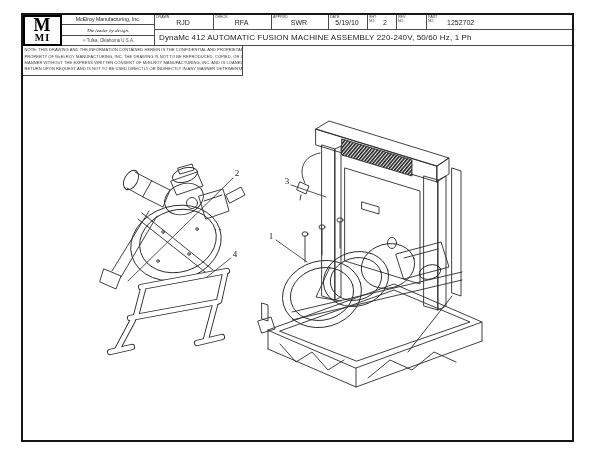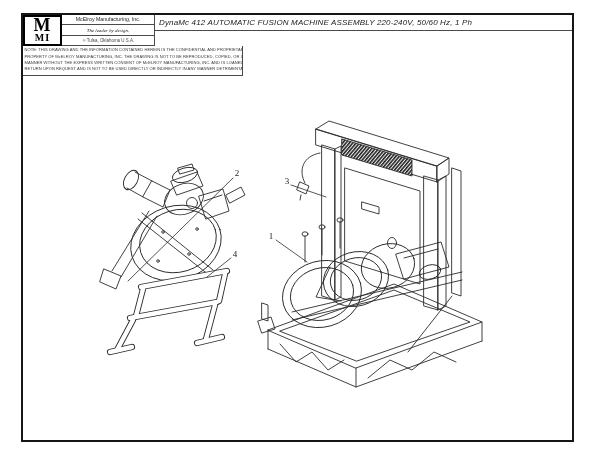--- a/index.html
+++ b/index.html
@@ -26,22 +26,22 @@
   .regmark{font-size:8px;margin-right:2px;}
   
   .f{top:0;height:15px;}
   .f .lbl{position:absolute;left:1px;top:0;font-size:8px;line-height:1.12;
           transform:scale(0.45);transform-origin:0 0;white-space:nowrap;color:#333;}
   .f .lbl .l2{display:block;}
   .f .val{position:absolute;left:0;right:2px;top:3.5px;text-align:center;
           font-size:7px;color:#1d1d1d;white-space:nowrap;}
   .f.stacked .val{left:15px;right:0;text-align:left;top:4px;}
   
-  .titlecell{left:132px;top:0;width:417px;height:16px;border-right:none;
-             display:flex;align-items:center;font-style:italic;}
+  .titlecell{left:132px;top:15px;width:417px;height:16px;border-right:none;
+             display:flex;align-items:center;}
   .title-text{font-size:8px;letter-spacing:0.15px;color:#1b1b1b;padding-left:4px;white-space:nowrap;}
   
   .notes{left:0;top:31px;width:220px;height:30px;overflow:hidden;}
   .notes-inner{transform:scale(0.48);transform-origin:0 0;width:206%;
                font-size:8.5px;line-height:1.5;letter-spacing:0.1px;color:#3c3c3c;
                padding:2px 3px;}
   .notes-inner div{white-space:nowrap;}
   
   #art{position:absolute;left:0;top:0;width:600px;height:464px;}
 </style>

